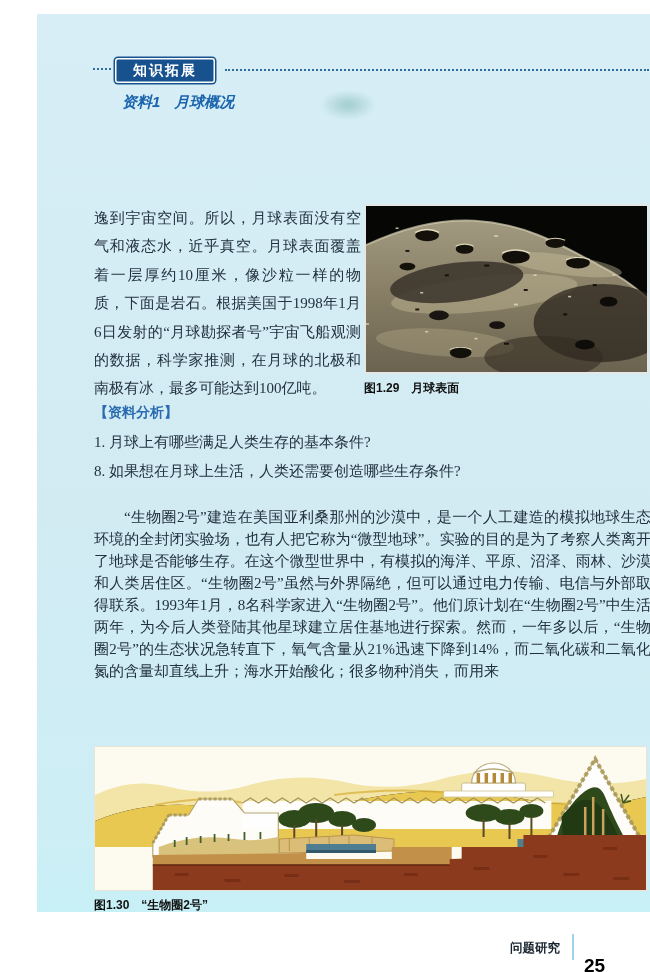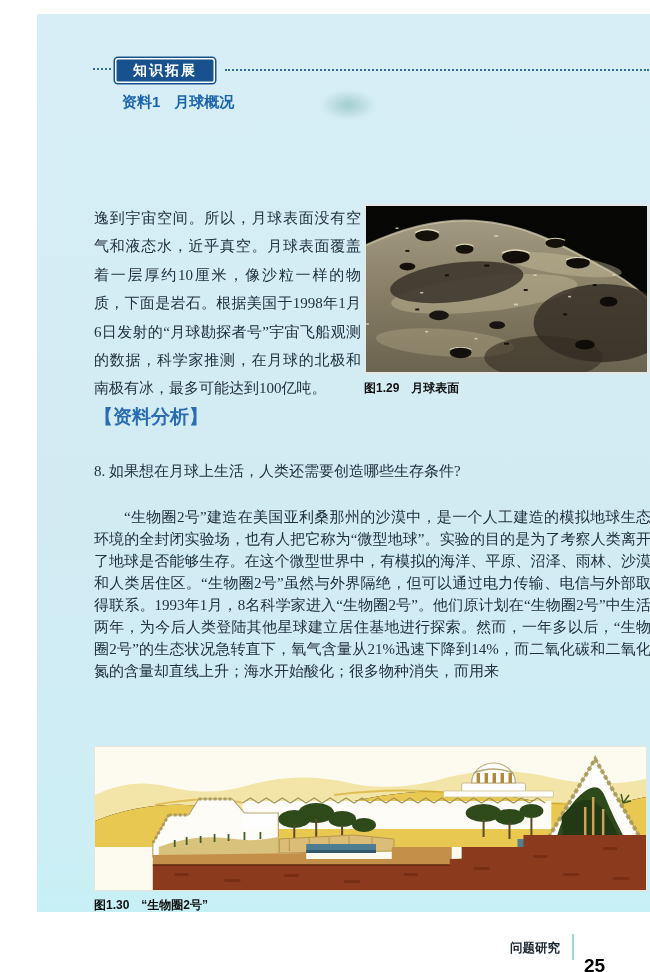--- a/index.html
+++ b/index.html
@@ -33,21 +33,21 @@
     color:#ffffff; font-family:"Liberation Sans", sans-serif;
     font-weight:bold; font-size:14px; letter-spacing:2px;
   }
   .dotted-line {
     position:absolute; left:188px; top:55px; width:424px; border-top:2px dotted #2e6c9e;
   }
   
   .sec-heading {
     position:absolute; left:85px;
     color:#1a63ad; font-family:"Liberation Sans", sans-serif;
-    font-weight:bold; font-size:15px;
+    font-weight:bold; font-size:15px;font-style:italic;
   }
   .sec-heading .gap { display:inline-block; width:14px; }
   
   .para {
     position:absolute; left:57px; width:557px;
     font-size:15px; text-align:justify; text-justify:inter-ideograph;
     color:#22313f;
   }
   .para1-full  { top:103px; line-height:30px; text-indent:2em; }
   .para1-narrow{ top:190px; width:267px; line-height:28.4px; }
@@ -61,21 +61,21 @@
   .figure-caption {
     position:absolute; color:#111111;
     font-family:"Liberation Sans", sans-serif; font-weight:bold; font-size:12px;
     text-align:left;
   }
   .cap1 { left:327px; top:366px; width:285px; }
   .cap2 { left:57px;  top:883px; width:553px; }
   
   .analysis-heading {
     position:absolute; left:57px; top:390px;
-    color:#2a6cb2; font-size:19px; font-weight:bold;
+    color:#2a6cb2; font-size:14px; font-weight:bold;
   }
   .question { position:absolute; left:57px; font-size:15px; }
   .q1 { top:419px; }
   .q2 { top:448px; }
   
   .bio-figure {
     position:absolute; left:57px; top:732px; width:553px; height:145px;
     border:1px solid #e8e4d8; background:#fcf9ee;
   }
   .bio-figure svg { display:block; width:100%; height:100%; }
@@ -176,20 +176,21 @@
           <rect x="230" y="80" width="4" height="2"></rect>
             <rect x="140" y="140" width="5" height="2"></rect>
           <rect x="200" y="110" width="4" height="2"></rect>
             <rect x="50" y="105" width="4" height="2"></rect>
         </g>
       </svg>
     </div>
     <div class="figure-caption cap1">图1.29　月球表面</div>
 
     <div class="analysis-heading">【资料分析】</div>
+    <div class="question q1">1. 月球上有哪些满足人类生存的基本条件?</div>
     <div class="question q2">8. 如果想在月球上生活，人类还需要创造哪些生存条件?</div>
 
 
     <div class="para para2">“生物圈2号”建造在美国亚利桑那州的沙漠中，是一个人工建造的模拟地球生态环境的全封闭实验场，也有人把它称为“微型地球”。实验的目的是为了考察人类离开了地球是否能够生存。在这个微型世界中，有模拟的海洋、平原、沼泽、雨林、沙漠和人类居住区。“生物圈2号”虽然与外界隔绝，但可以通过电力传输、电信与外部取得联系。1993年1月，8名科学家进入“生物圈2号”。他们原计划在“生物圈2号”中生活两年，为今后人类登陆其他星球建立居住基地进行探索。然而，一年多以后，“生物圈2号”的生态状况急转直下，氧气含量从21%迅速下降到14%，而二氧化碳和二氧化氮的含量却直线上升；海水开始酸化；很多物种消失，而用来</div>
 
     <div class="bio-figure">
       <svg viewBox="0 0 553 143" preserveAspectRatio="none">
         <rect width="553" height="143" fill="#fdfaf0"></rect>
 
         <path d="M0,48 Q35,30 75,40 Q115,50 155,38 Q205,24 255,36 Q305,46 355,30 Q405,18 455,30 Q505,42 553,32 L553,85 L0,85 Z" fill="#f3e5a8"></path>

